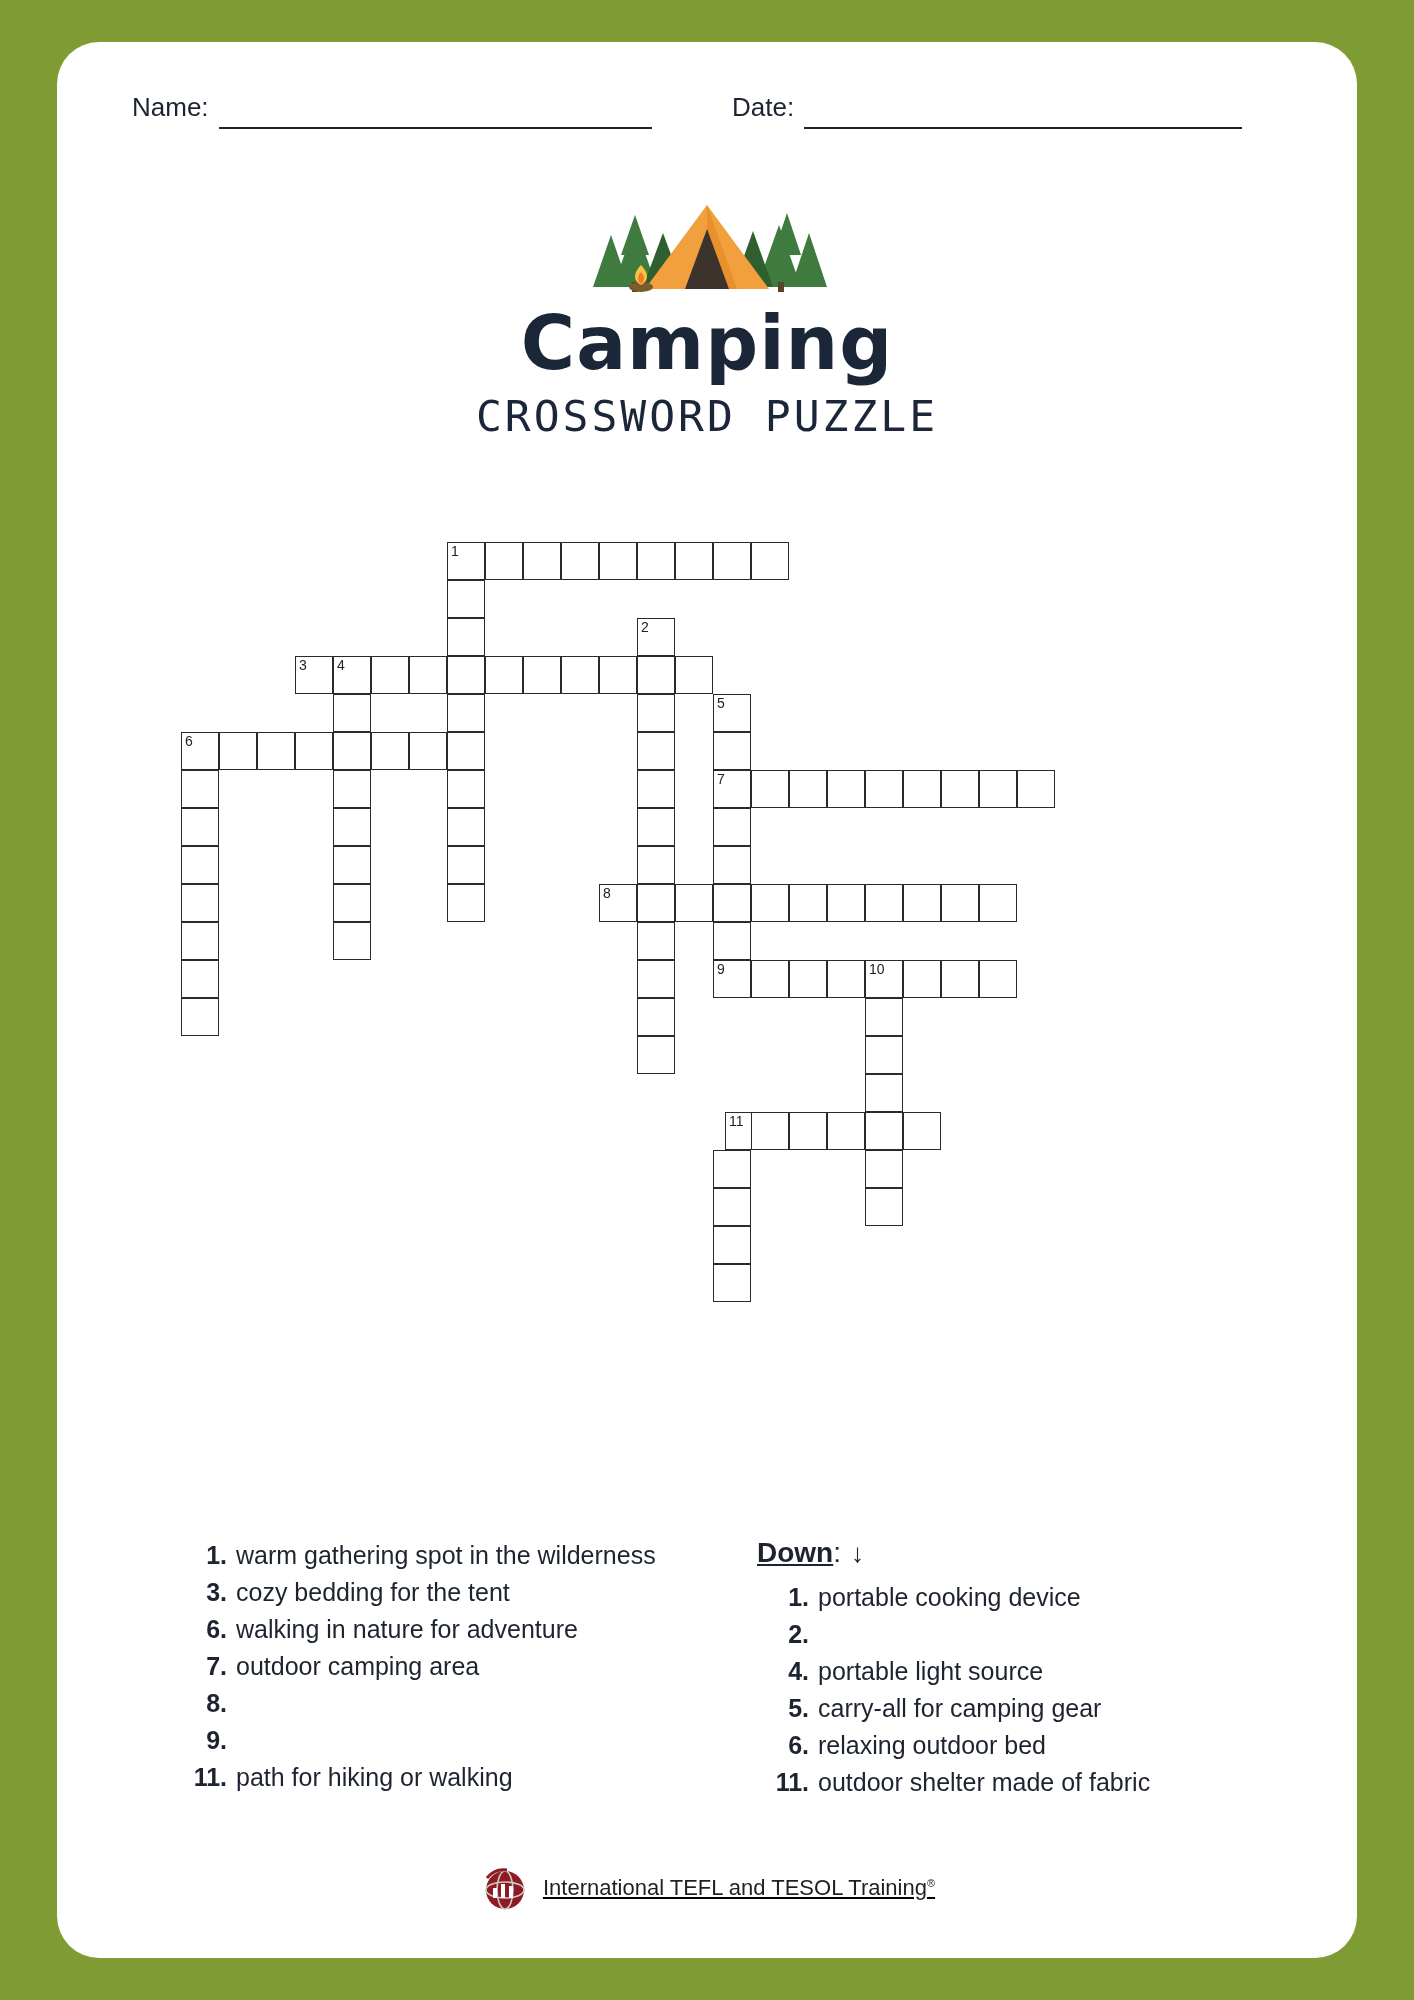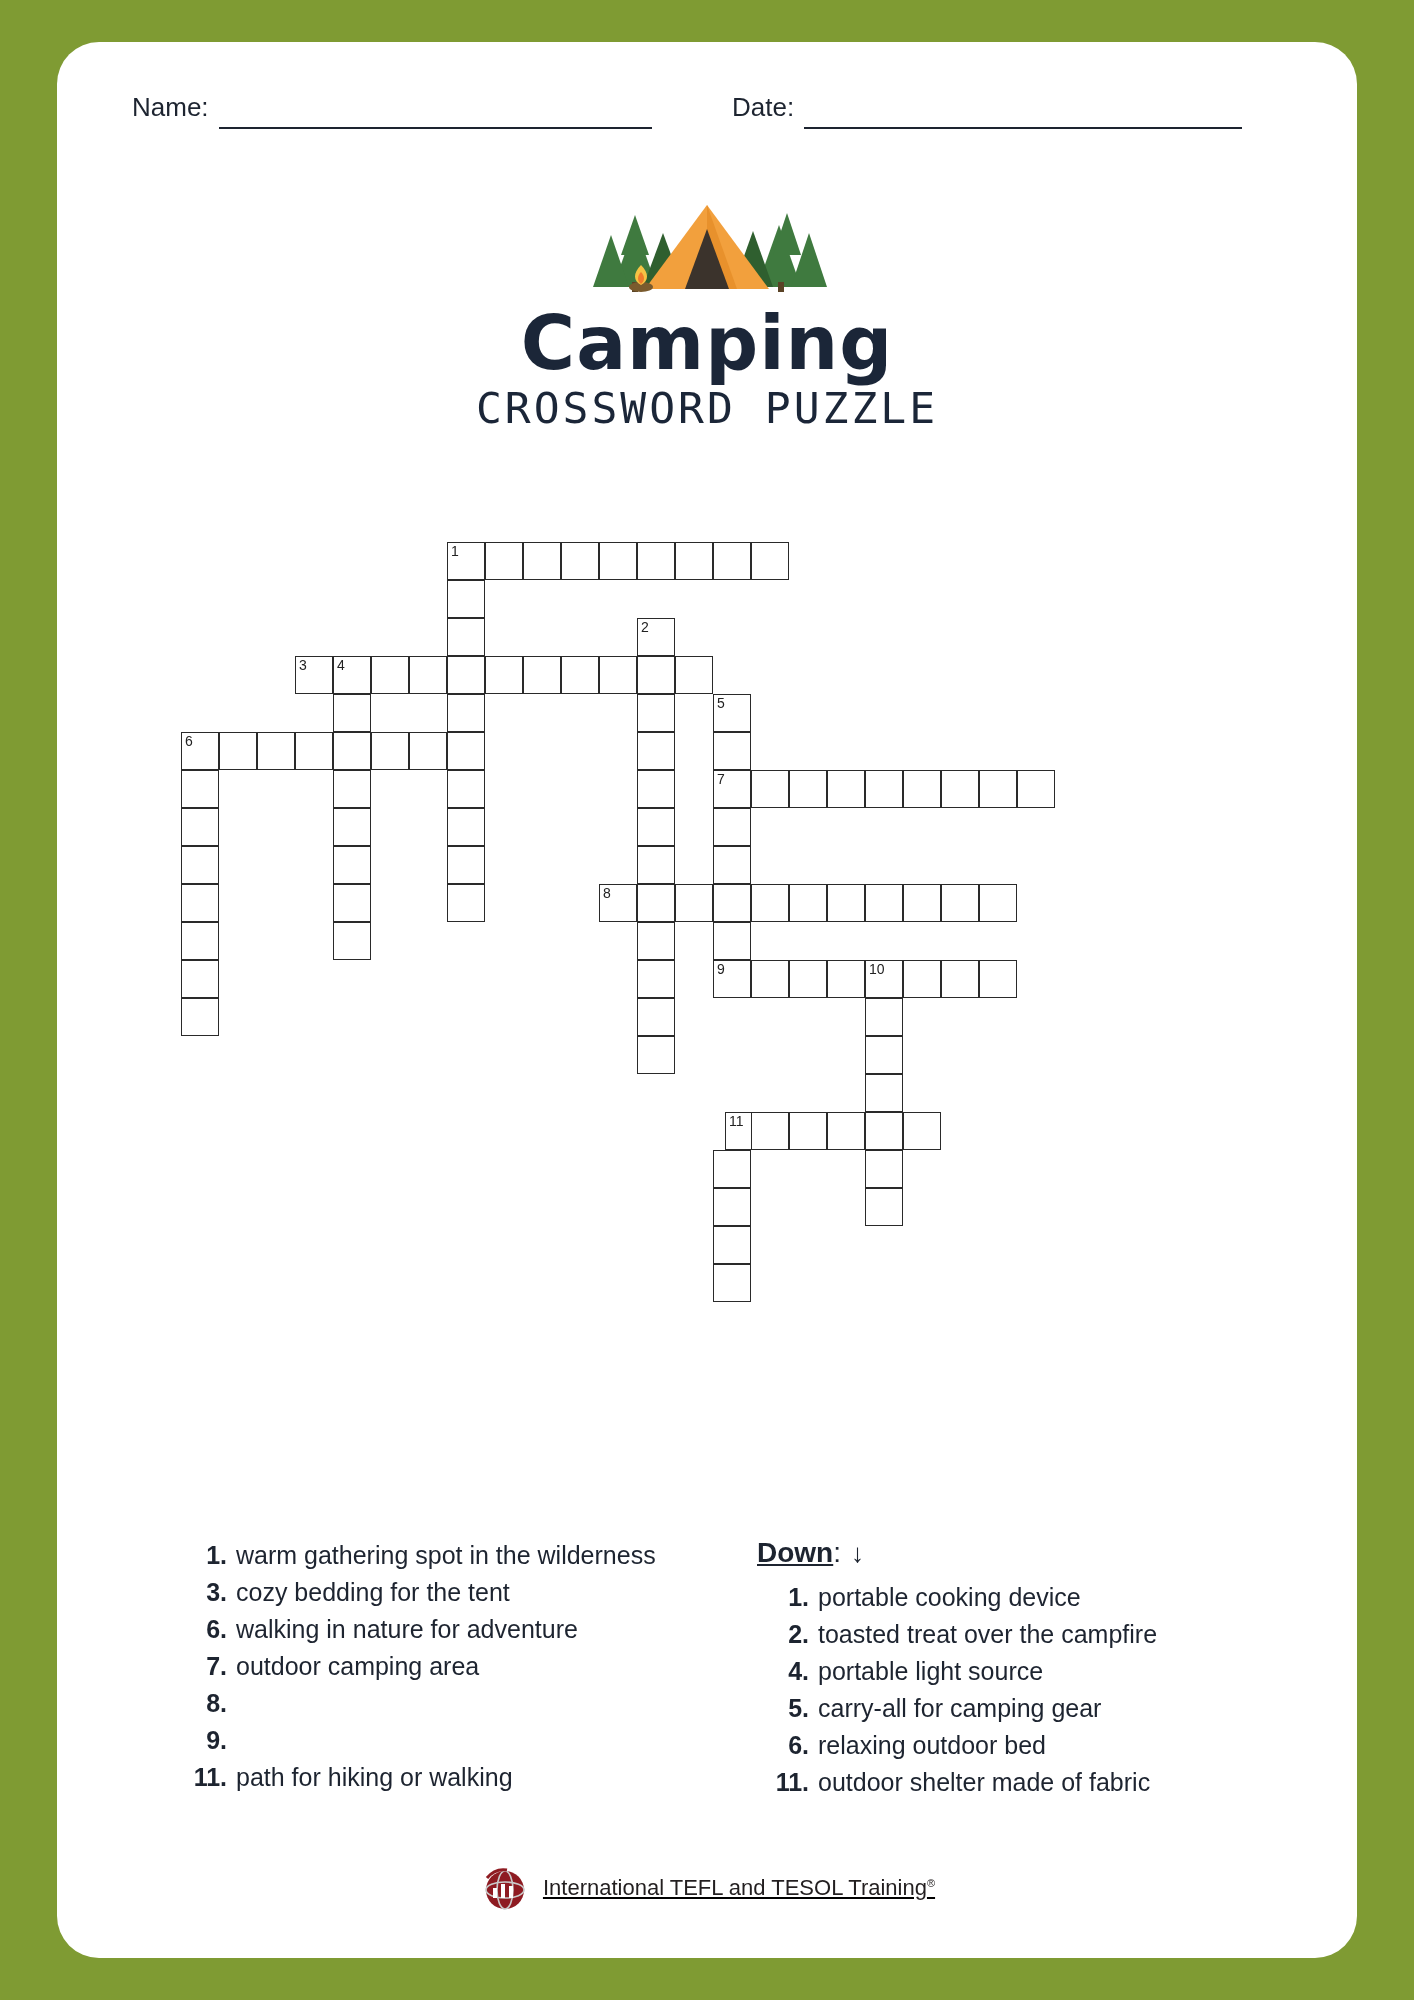--- a/index.html
+++ b/index.html
@@ -71,20 +71,21 @@
     letter-spacing: 1px;
     color: #1b2638;
     margin-top: 10px;
     line-height: 1.05;
   }
   .title-sub {
     font-family: "DejaVu Sans Mono", monospace;
     font-size: 43px;
     letter-spacing: 3px;
     color: #1b2638;
+    margin-top: 8px;
   }
 
   
   #crossword {
     position: absolute;
     left: 0;
     top: 500px;
     width: 1300px;
     height: 960px;
   }
@@ -384,21 +385,20 @@
       <div class="clue-head">
         <span class="word">Down</span><span>:</span><span class="arrow">↓</span>
       </div>
       <div id="down-list">
           <div class="clue-row">
             <span class="n">1.</span>
             <span class="t">portable cooking device</span>
           </div>
           <div class="clue-row">
             <span class="n">2.</span>
-            <span class="t">toasted treat over the campfire</span>
           </div>
           <div class="clue-row">
             <span class="n">4.</span>
             <span class="t">portable light source</span>
           </div>
           <div class="clue-row">
             <span class="n">5.</span>
             <span class="t">carry-all for camping gear</span>
           </div>
           <div class="clue-row">

